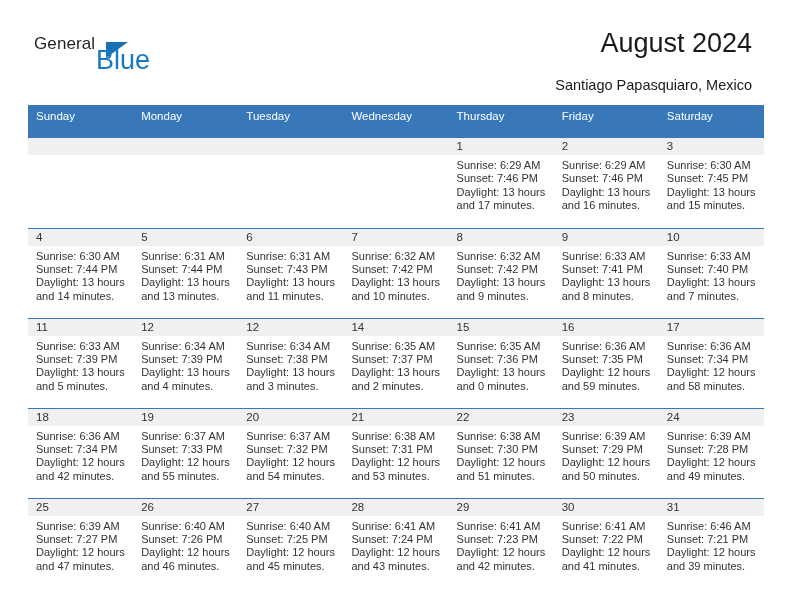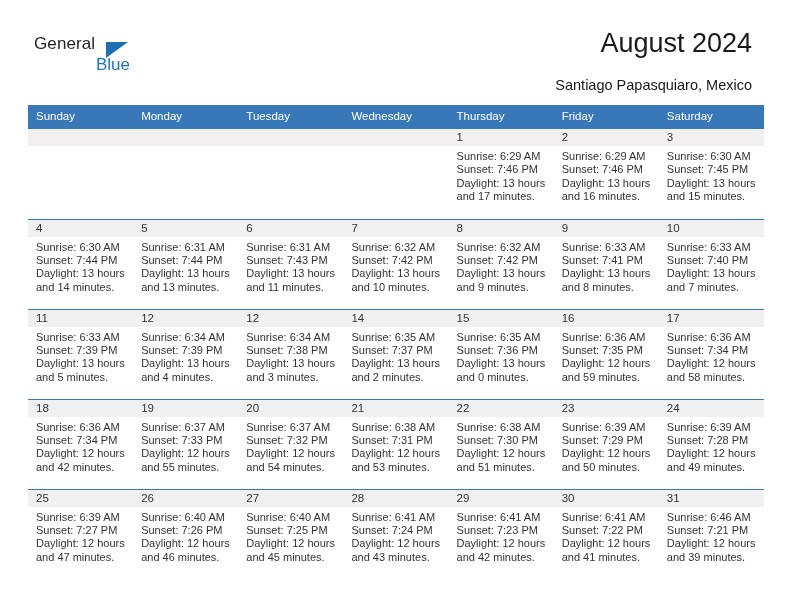--- a/index.html
+++ b/index.html
@@ -39,22 +39,22 @@
   .logo-tri {
     position: absolute;
     left: 72px; top: 8px;
     width: 0; height: 0;
     border-left: 22px solid #1a6fb5;
     border-bottom: 16px solid transparent;
     border-top: 0 solid transparent;
   }
   .logo-blue {
     position: absolute;
-    left: 62px; top: 21px;
-    font-size: 17px;
+    left: 62px; top: 11px;
+    font-size: 27px;
     color: #1a78c2;
     font-family: "Liberation Sans", sans-serif;
   }
   .title-block {
     position: absolute;
     right: 12px; top: 0;
     text-align: right;
     width: 520px;
   }
   .cal-title {
@@ -79,21 +79,21 @@
     width: 736px;
     border-collapse: collapse;
     table-layout: fixed;
   }
   .calendar th {
     background: #3878b8;
     color: #ffffff;
     font-size: 11.5px;
     font-weight: normal;
     text-align: left;
-    padding: 5px 0 7px 8px;
+    padding: 5px 0 16px 8px;
     height: 22px;
     border: none;
   }
   .calendar td {
     width: 105.14px;
     height: 90px;
     vertical-align: top;
     padding: 0;
     border: none;
     border-top: 1.5px solid #3878b8;

